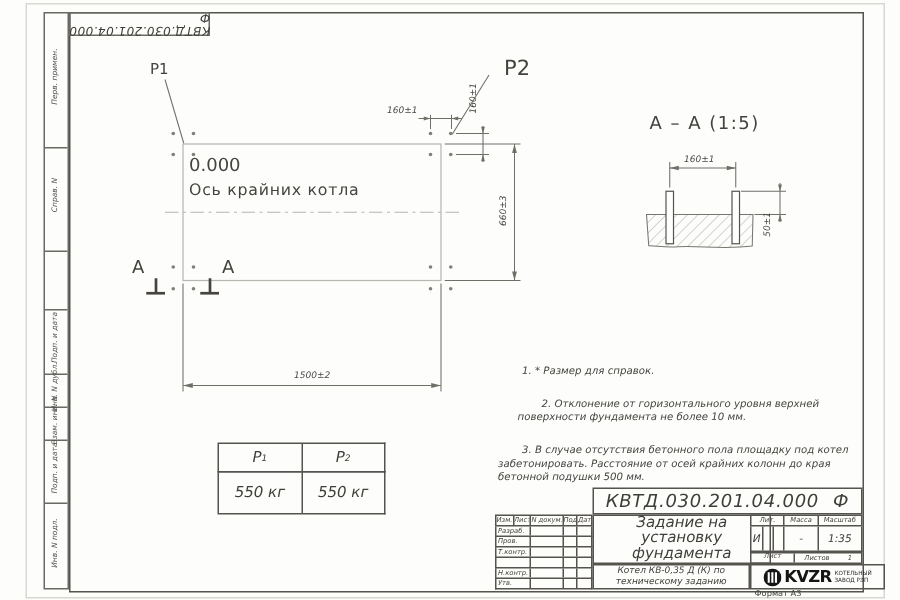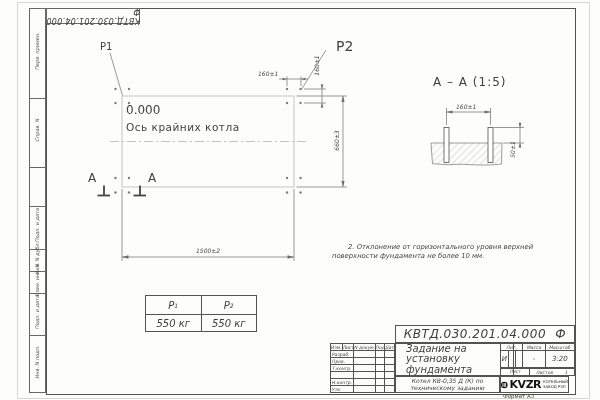--- a/index.html
+++ b/index.html
@@ -160,35 +160,37 @@
 <span class="vtext vdim" style="left:274px;top:62px">160±1</span>
 <span class="vtext vdim" style="left:294px;top:137px">660±3</span>
 <span class="dim" style="left:196px;top:247px">1500±2</span>
 
 <span class="lbl" style="left:433px;top:75px;font-size:12px;letter-spacing:1px">А – А (1:5)</span>
 <span class="dim" style="left:456px;top:103px">160±1</span>
 <span class="vtext vdim" style="left:470px;top:146px">50±1</span>
 
 <div class="abs" style="left:332px;top:243px;width:238px;font-size:6.8px;font-style:italic;
             line-height:9px;color:#45443f">
-  <p style="margin:0;text-indent:16px">2. Отклонение от горизонтального уровня верхней поверхности фундамента не более 10 мм.</p>
+  <p style="margin:0;text-indent:16px">1. * Размер для справок.</p>
+  <p style="margin:13px;text-indent:16px">2. Отклонение от горизонтального уровня верхней поверхности фундамента не более 10 мм.</p>
+  <p style="margin:0;text-indent:16px">3. В случае отсутствия бетонного пола площадку под котел забетонировать. Расстояние от осей крайних колонн до края бетонной подушки 500 мм.</p>
 </div>
 
 <div class="abs" style="left:145px;top:295px;width:112px">
   <div class="lt-row" style="height:20px">
     <div class="lt-cell" style="font-size:10px">
       <span>Р</span>
         <sub style="font-size:6px">1</sub>
     </div>
     <div class="lt-cell" style="font-size:10px;border-left:0">
       <span>Р</span>
         <sub style="font-size:6px">2</sub>
     </div>
   </div>
-  <div class="lt-row" style="height:18px;margin-top:-1px">
+  <div class="lt-row" style="height:29px;margin-top:-1px">
     <div class="lt-cell" style="font-size:10px">550 кг</div>
     <div class="lt-cell" style="font-size:10px;border-left:0">550 кг</div>
   </div>
 </div>
 
 <div class="tb-cell" style="left:395px;top:325px;width:180px;height:18px">
   <span class="it" style="font-size:12px;word-spacing:5px;letter-spacing:0.5px">КВТД.030.201.04.000  Ф</span>
 </div>
 
 <div class="abs" style="left:330px;top:343px;width:65px">
@@ -230,51 +232,51 @@
       <span style="width:9px"></span>
   </div>
   <div class="tb-row" style="height:7px">
     <span style="width:24px">Утв.</span>
     <span style="width:22px"></span>
       <span style="width:10px"></span>
       <span style="width:9px"></span>
   </div>
 </div>
 
-<div class="tb-cell" style="left:395px;top:343px;width:119px;height:33px;padding:0 10px;text-align:left">
+<div class="tb-cell" style="left:395px;top:343px;width:119px;height:33px;padding:0 10px;text-align:center">
   <span class="it" style="font-size:10px;line-height:10.5px">Задание на установку фундамента</span>
 </div>
 <div class="tb-cell" style="left:395px;top:376px;width:105px;height:17px;padding:0 8px;text-align:center">
   <span class="it" style="font-size:6px;line-height:6.8px">Котел КВ-0,35 Д (К) по техническому заданию</span>
 </div>
 
 <div class="abs" style="left:500px;top:343px;width:75px">
   <div style="display:flex;height:8px;border:1px solid #55534d;box-sizing:border-box">
     <span class="small-cap" style="width:23px;text-align:center;border-right:1px solid #55534d;box-sizing:border-box;line-height:7px">Лит.</span>
     <span class="small-cap" style="width:23px;text-align:center;border-right:1px solid #55534d;box-sizing:border-box;line-height:7px">Масса</span>
     <span class="small-cap" style="width:29px;text-align:center;line-height:7px">Масштаб</span>
   </div>
   <div style="display:flex;height:17px;border:1px solid #55534d;border-top:0;box-sizing:border-box">
     <span style="width:8px;border-right:1px solid #55534d;box-sizing:border-box;display:flex;align-items:center;justify-content:center;font-size:7px;font-style:italic">И</span>
     <span style="width:7px;border-right:1px solid #55534d;box-sizing:border-box"></span>
     <span style="width:8px;border-right:1px solid #55534d;box-sizing:border-box"></span>
     <span style="width:23px;border-right:1px solid #55534d;box-sizing:border-box;display:flex;align-items:center;justify-content:center;font-size:7px;font-style:italic">-</span>
-    <span style="width:29px;display:flex;align-items:center;justify-content:center;font-size:7px;font-style:italic">3:20</span>
+    <span style="width:29px;display:flex;align-items:center;justify-content:center;font-size:7px;font-style:italic">1:35</span>
   </div>
 </div>
 
 <div class="abs" style="left:500px;top:368px;width:75px;height:8px;border:1px solid #55534d;box-sizing:border-box;display:flex">
   <span class="small-cap" style="width:30px;text-align:center;line-height:6.5px;border-right:1px solid #55534d;box-sizing:border-box">Лист</span>
   <span style="width:45px;display:flex;align-items:center;justify-content:space-around">
     <span class="small-cap">Листов</span>
     <span class="small-cap">1</span>
   </span>
 </div>
 
-<div class="abs" style="left:500px;top:376px;width:69px;height:17px;border:1px solid #55534d;box-sizing:border-box;
+<div class="abs" style="left:500px;top:376px;width:90px;height:17px;border:1px solid #55534d;box-sizing:border-box;
             display:flex;align-items:center;justify-content:center;gap:2px">
   <svg width="12" height="12" viewBox="0 0 12 12">
     <circle cx="6" cy="6" r="6" fill="#151515"></circle>
     <rect x="2.8" y="2.5" width="1.4" height="7" fill="#ffffff"></rect>
     <rect x="5.2" y="2.5" width="1.4" height="7" fill="#ffffff"></rect>
     <rect x="7.6" y="2.5" width="1.4" height="7" fill="#ffffff"></rect>
   </svg>
   <span style="font-weight:bold;font-size:11px;letter-spacing:-0.5px;color:#151515">KVZR</span>
   <span style="display:inline-block;text-align:left">
     <span style="display:block;font-size:3.8px;line-height:4.4px;color:#2a2a27">КОТЕЛЬНЫЙ</span>

